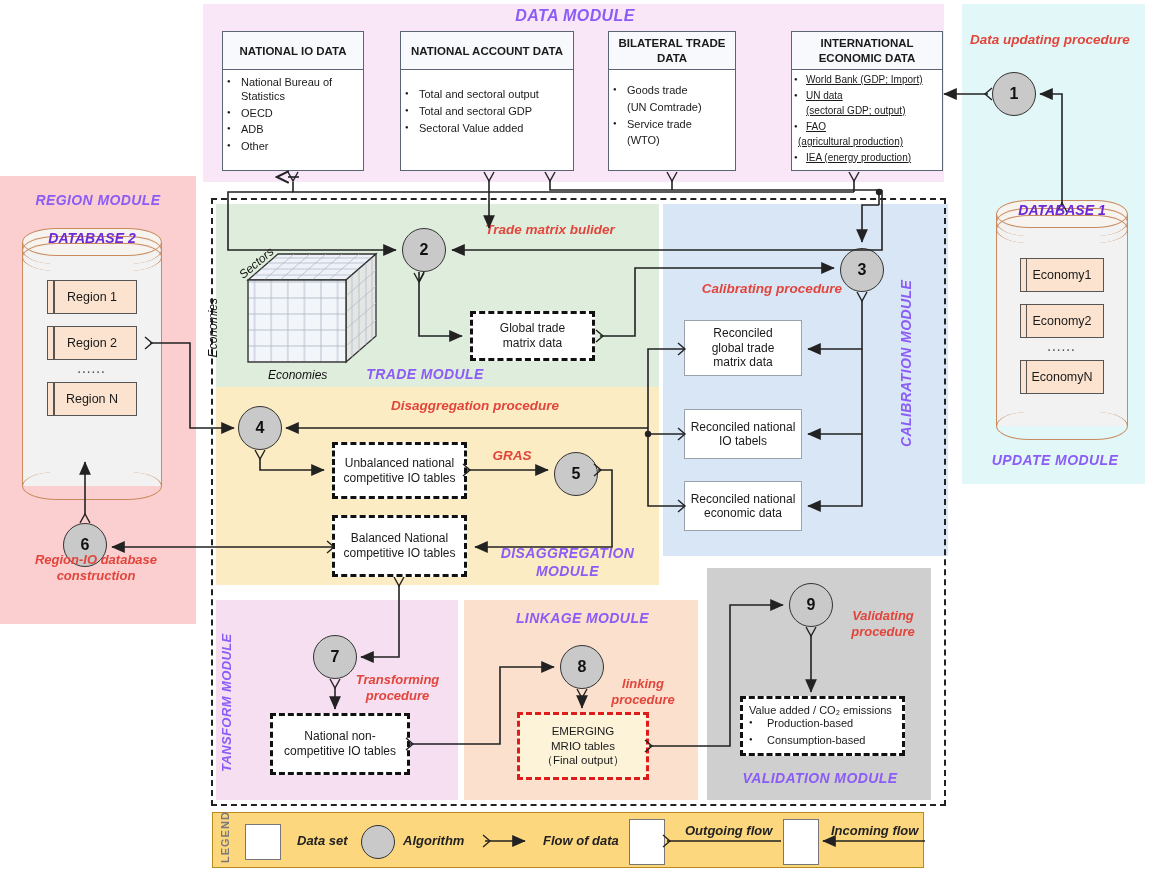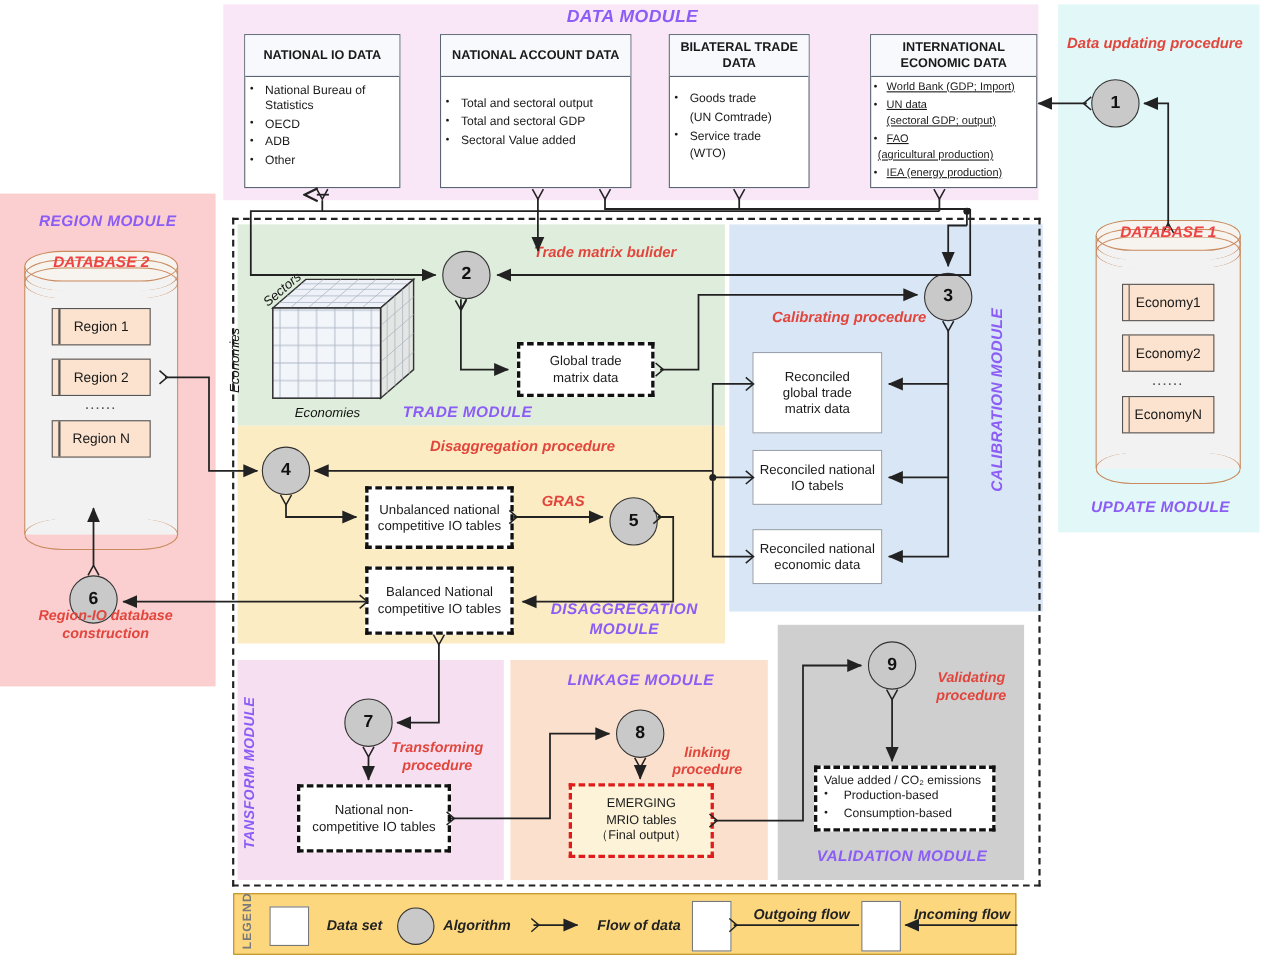--- a/index.html
+++ b/index.html
@@ -49,21 +49,21 @@
   .cyl{position:absolute;box-sizing:border-box;}
   .cyl .body{position:absolute;left:0;right:0;top:14px;bottom:14px;
              background:#f2f2f2;border-left:1.5px solid #c98a5e;border-right:1.5px solid #c98a5e;}
   .cyl .cap{position:absolute;left:0;right:0;height:28px;border:1.5px solid #c98a5e;
             border-radius:50%/100%;background:#f7f3ef;box-sizing:border-box;}
   .cyl .cap.t{top:0;}
   .cyl .cap.r1{top:8px;background:transparent;border-bottom:none;}
   .cyl .cap.r2{top:15px;background:transparent;border-bottom:none;}
   .cyl .cap.b{bottom:0;background:transparent;border-top:none;}
   .cyl .dbtitle{position:absolute;top:2px;left:0;right:0;text-align:center;
-                font-style:italic;font-weight:bold;color:#ef4444;z-index:3;}
+                font-style:italic;font-weight:bold;color:#6d28d9;z-index:3;}
   .cyl .inner{position:absolute;left:18%;right:18%;box-sizing:border-box;
               background:#fbe3cf;border:1.4px solid #555;z-index:3;
               display:flex;align-items:center;justify-content:center;}
   .cyl .inner:before{content:"";position:absolute;left:5px;top:0;bottom:0;
               width:1.4px;background:#555;}
   .cyl .dots{position:absolute;left:0;right:0;text-align:center;
              color:#555;letter-spacing:2px;z-index:3;font-weight:bold;}
 
   
   .legend{position:absolute;background:#fcd77e;border:1px solid #b88b1d;box-sizing:border-box;}
@@ -233,21 +233,21 @@
   </div>
   <div class="axlabel" style="left:236px;top:256px;font-size:12px;transform:rotate(-40deg);">Sectors</div>
   <div class="axlabel" style="left:206px;top:298px;font-size:12px;writing-mode:vertical-rl;transform:rotate(180deg);">Economies</div>
   <div class="axlabel" style="left:268px;top:368px;font-size:12px;">Economies</div>
 
   <div class="dbox" style="left:470px;top:311px;width:125px;height:50px;font-size:12px;white-space:pre-line;">
     <span>Global trade
 matrix data</span>
   </div>
 
-  <div class="pbox" style="left:684px;top:320px;width:118px;height:74px;font-size:12px;white-space:pre-line;">
+  <div class="pbox" style="left:684px;top:320px;width:118px;height:56px;font-size:12px;white-space:pre-line;">
     <span>Reconciled
 global trade
 matrix data</span>
   </div>
 
   <div class="pbox" style="left:684px;top:409px;width:118px;height:50px;font-size:12px;white-space:pre-line;">
     <span>Reconciled national
 IO tabels</span>
   </div>
 

